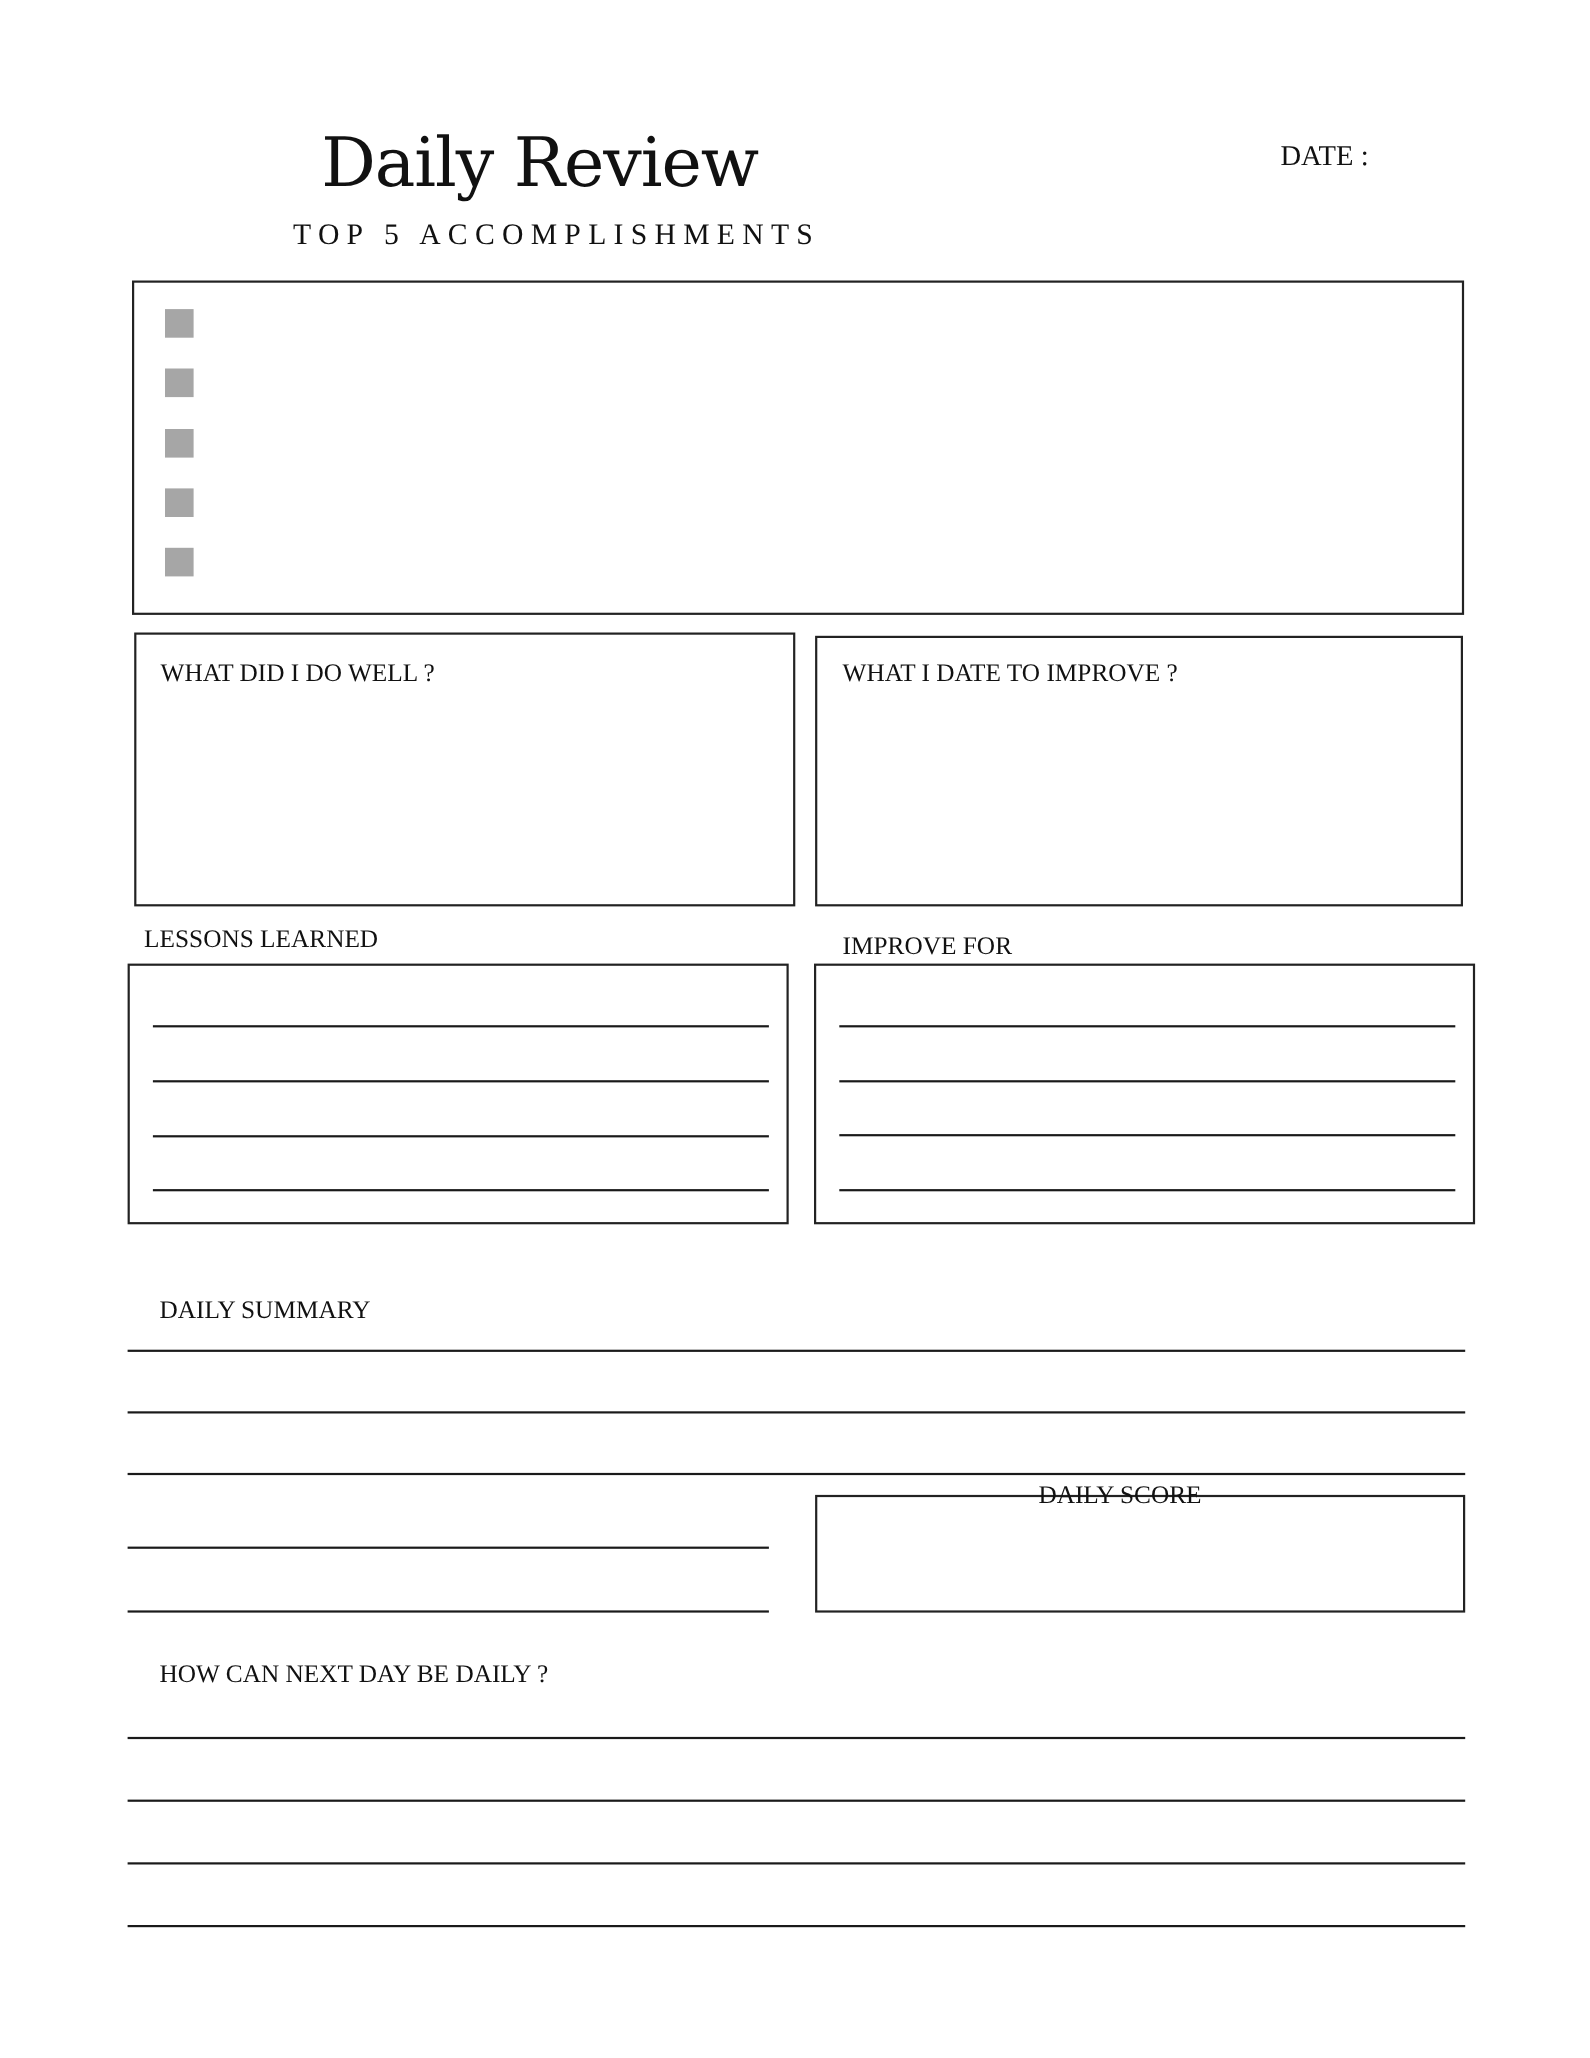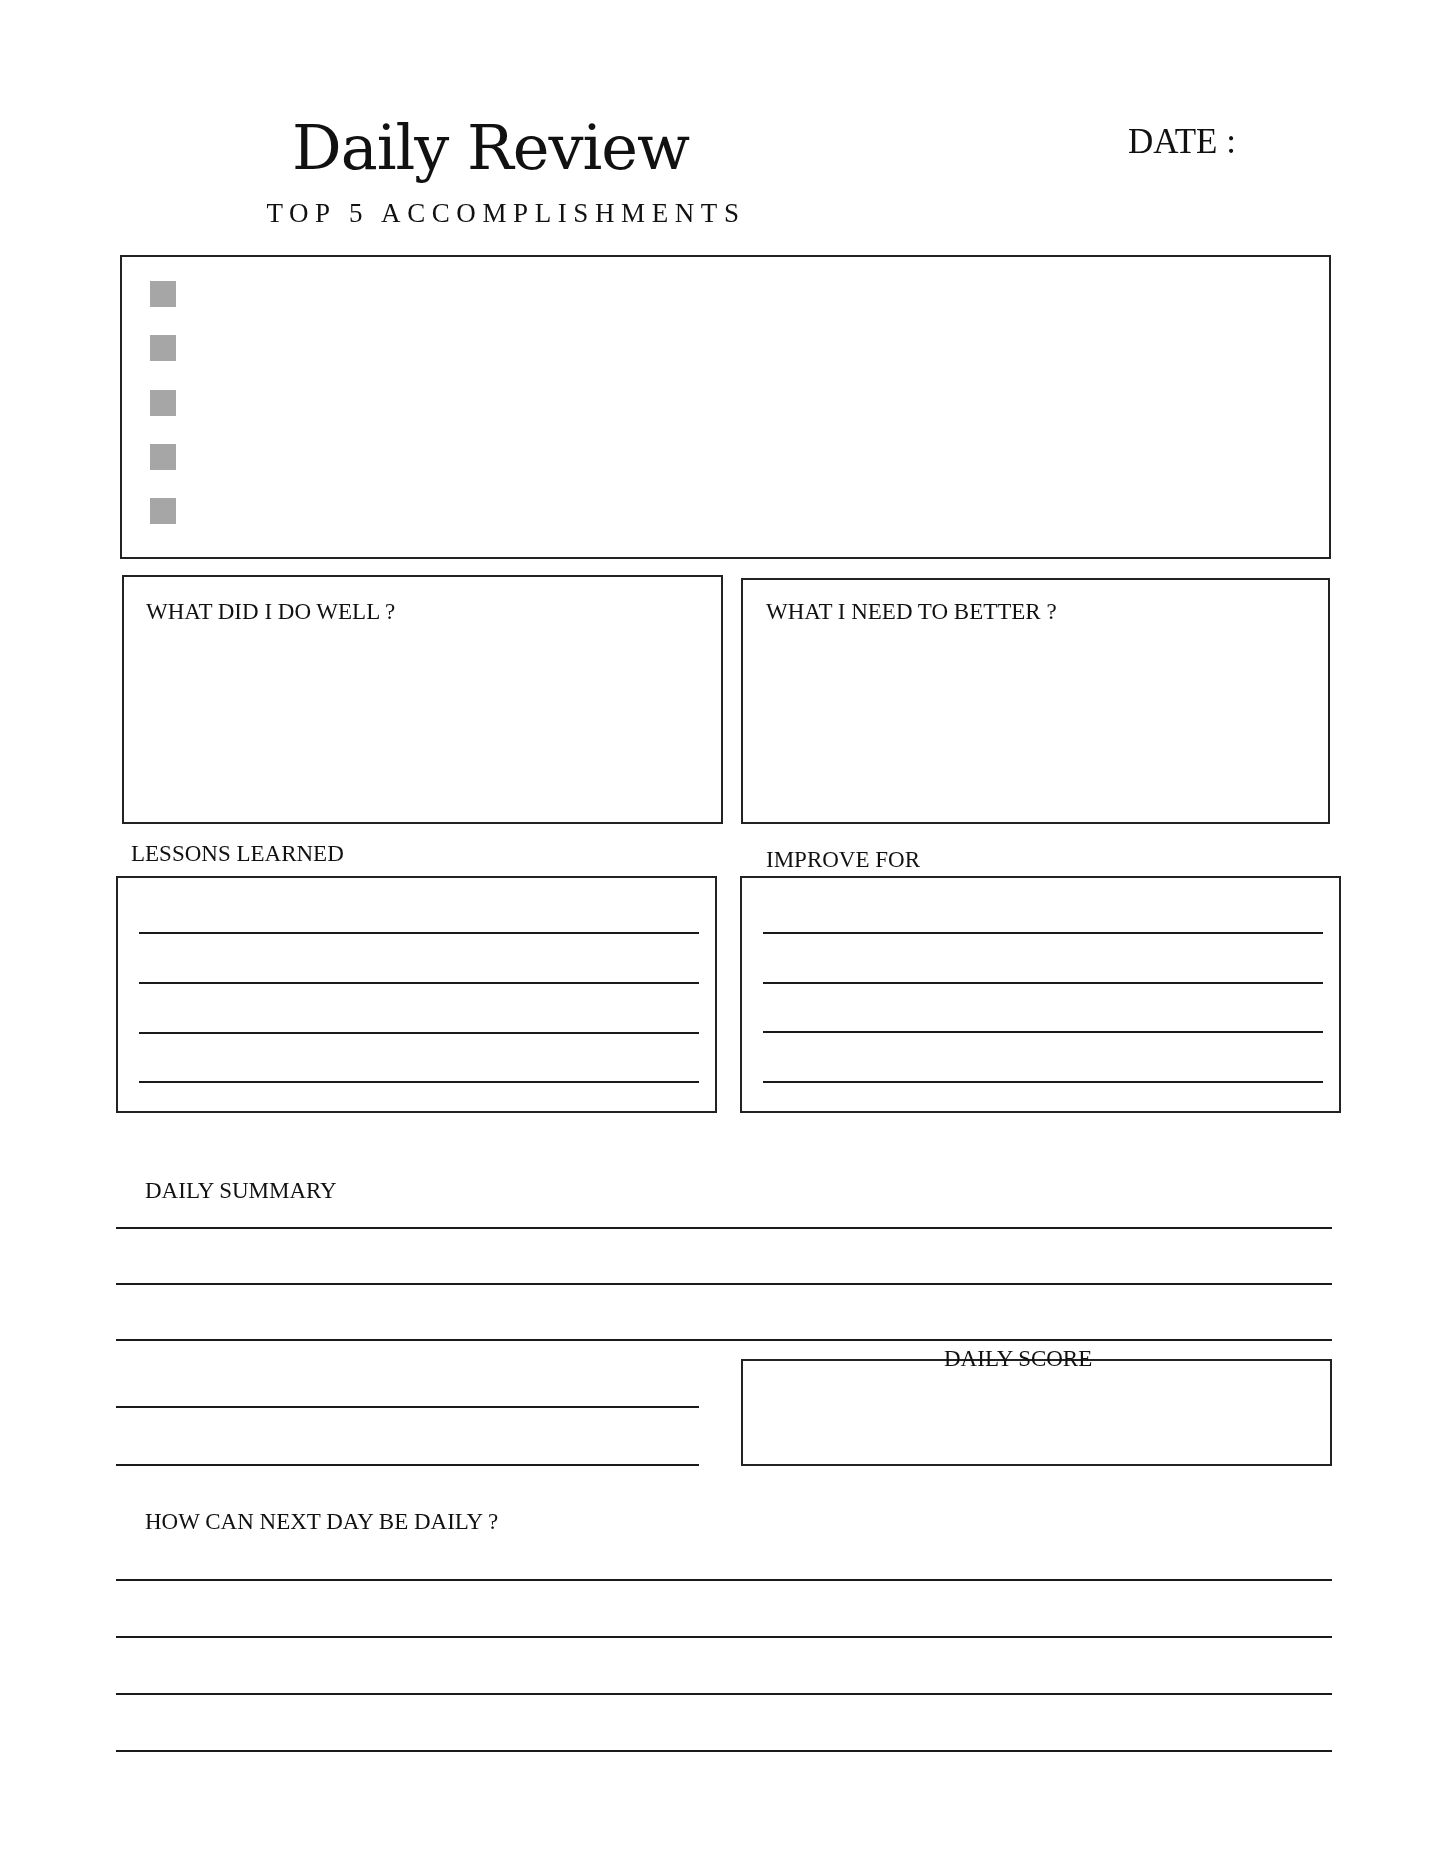--- a/index.html
+++ b/index.html
@@ -5,21 +5,21 @@
     html, body { margin: 0; padding: 0; background: #ffffff; }
     body { width: 1445px; height: 1871px; position: relative; overflow: hidden;
            font-family: "DejaVu Serif", "Liberation Serif", serif; color: #111111; }
     .abs { position: absolute; }
     .title { left: 0; width: 1151px; text-align: center; top: 108px;
              font-family: "DejaVu Serif", serif; font-size: 62px; line-height: 80px;
              font-weight: normal; letter-spacing: -1px; padding-right: 170px; box-sizing: border-box; }
     .subtitle { left: 0; width: 1182px; top: 197px; text-align: center;
                 font-family: "Liberation Serif", serif; font-size: 27px; line-height: 32px;
                 letter-spacing: 6.6px; padding-right: 170px; box-sizing: border-box; }
-    .date { left: 1128px; top: 127px; font-family: "Liberation Serif", serif; font-size: 35px; line-height: 30px; }
+    .date { left: 1164px; top: 127px; font-family: "Liberation Serif", serif; font-size: 26px; line-height: 30px; }
     .box { border: 2px solid #222222; box-sizing: border-box; background: #ffffff; }
     .label { font-family: "Liberation Serif", serif; font-size: 23px; line-height: 32px; white-space: nowrap; }
     .check { width: 26px; height: 26px; background: #a6a6a6; }
     .rule { height: 0; border-top: 2px solid #1a1a1a; }
   </style>
 </head>
 <body>
 
 <div class="abs title">Daily Review</div>
 <div class="abs subtitle">TOP 5 ACCOMPLISHMENTS</div>
@@ -36,21 +36,21 @@
 <div class="abs" style="left:195px; top:385px; width:1100px; height:36px;"></div>
 <div class="abs check" style="left:150px; top:444px;"></div>
 <div class="abs" style="left:195px; top:439px; width:1100px; height:36px;"></div>
 <div class="abs check" style="left:150px; top:498px;"></div>
 <div class="abs" style="left:195px; top:493px; width:1100px; height:36px;"></div>
 
 <div class="abs box" style="left:122px; top:575px; width:601px; height:249px;"></div>
 <div class="abs label" style="left:146px; top:596px;">WHAT DID I DO WELL ?</div>
 
 <div class="abs box" style="left:741px; top:578px; width:589px; height:246px;"></div>
-<div class="abs label" style="left:766px; top:596px;">WHAT I NEED TO BETTER ?</div>
+<div class="abs label" style="left:766px; top:596px;">WHAT I DATE TO IMPROVE ?</div>
 
 <div class="abs label" style="left:131px; top:838px;">LESSONS LEARNED</div>
 <div class="abs box" style="left:116px; top:876px; width:601px; height:237px;"></div>
 <div class="abs rule" style="left:139px; top:932px; width:560px;"></div>
 <div class="abs rule" style="left:139px; top:982px; width:560px;"></div>
 <div class="abs rule" style="left:139px; top:1032px; width:560px;"></div>
 <div class="abs rule" style="left:139px; top:1081px; width:560px;"></div>
 
 <div class="abs label" style="left:766px; top:844px;">IMPROVE FOR</div>
 <div class="abs box" style="left:740px; top:876px; width:601px; height:237px;"></div>

